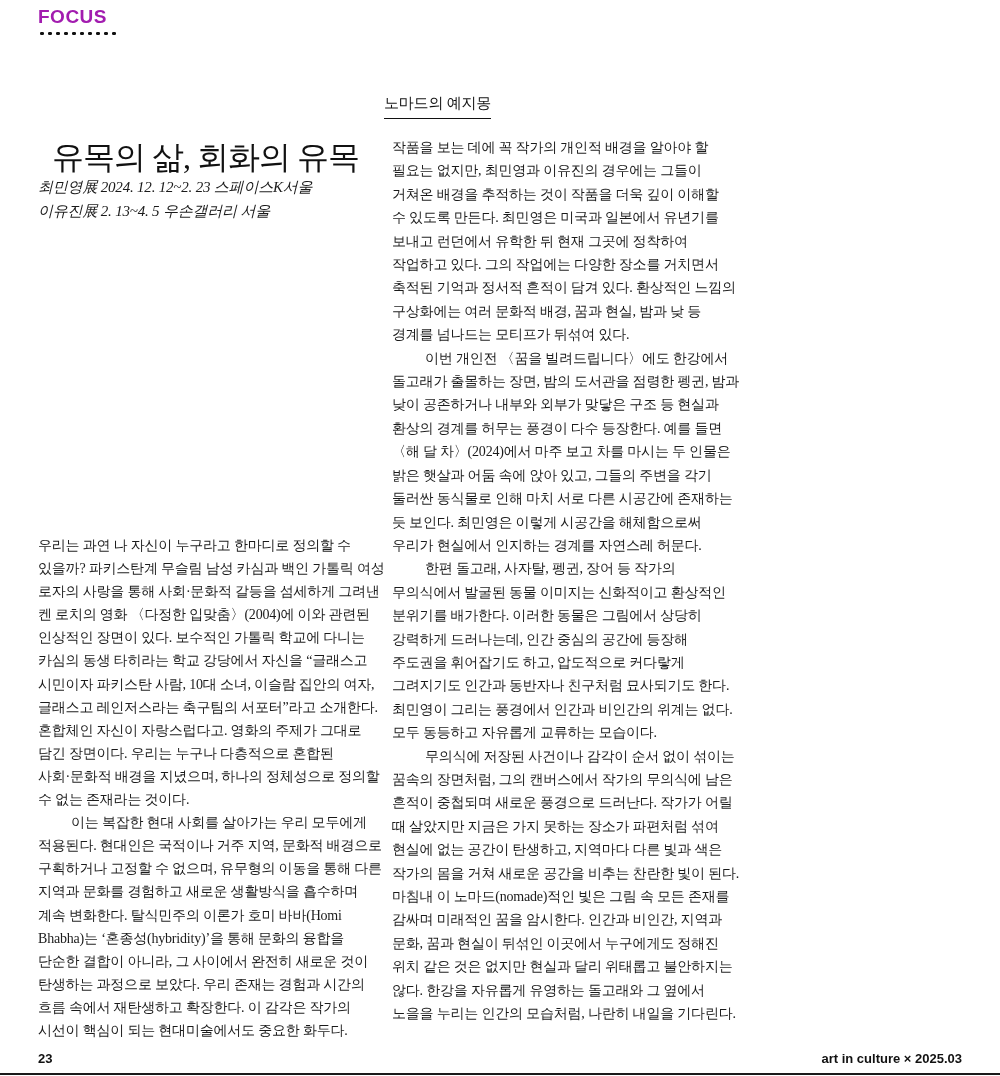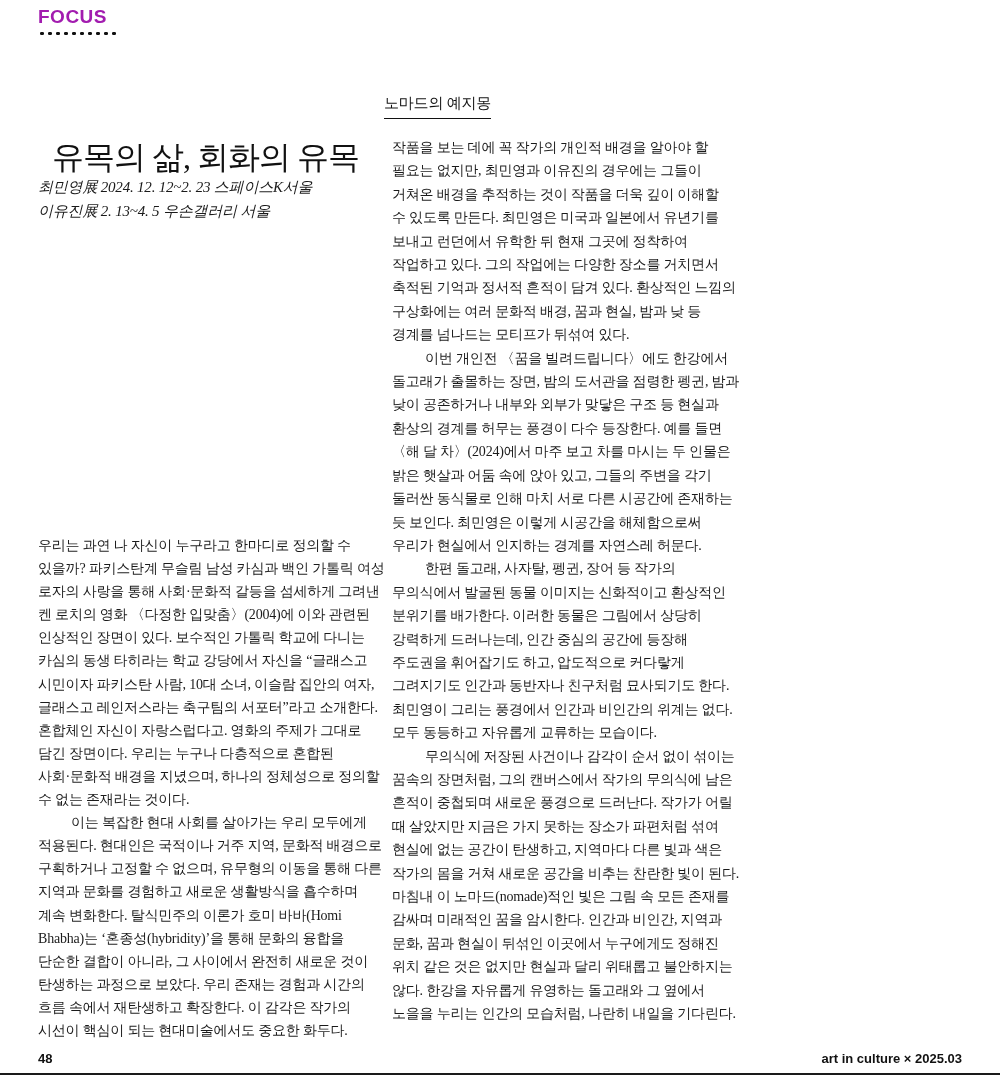--- a/index.html
+++ b/index.html
@@ -200,19 +200,19 @@
 현실에 없는 공간이 탄생하고, 지역마다 다른 빛과 색은
 작가의 몸을 거쳐 새로운 공간을 비추는 찬란한 빛이 된다.
 마침내 이 노마드(nomade)적인 빛은 그림 속 모든 존재를
 감싸며 미래적인 꿈을 암시한다. 인간과 비인간, 지역과
 문화, 꿈과 현실이 뒤섞인 이곳에서 누구에게도 정해진
 위치 같은 것은 없지만 현실과 달리 위태롭고 불안하지는
 않다. 한강을 자유롭게 유영하는 돌고래와 그 옆에서
 노을을 누리는 인간의 모습처럼, 나란히 내일을 기다린다.</div>
 
 
-  <div class="abs footer-page-number">48</div>
+  <div class="abs footer-page-number">23</div>
 
   <div class="abs footer-credit">art in culture × 2025.03</div>
 
   <div class="abs bottom-rule"></div>
 
 </div>
 
 </body></html>

